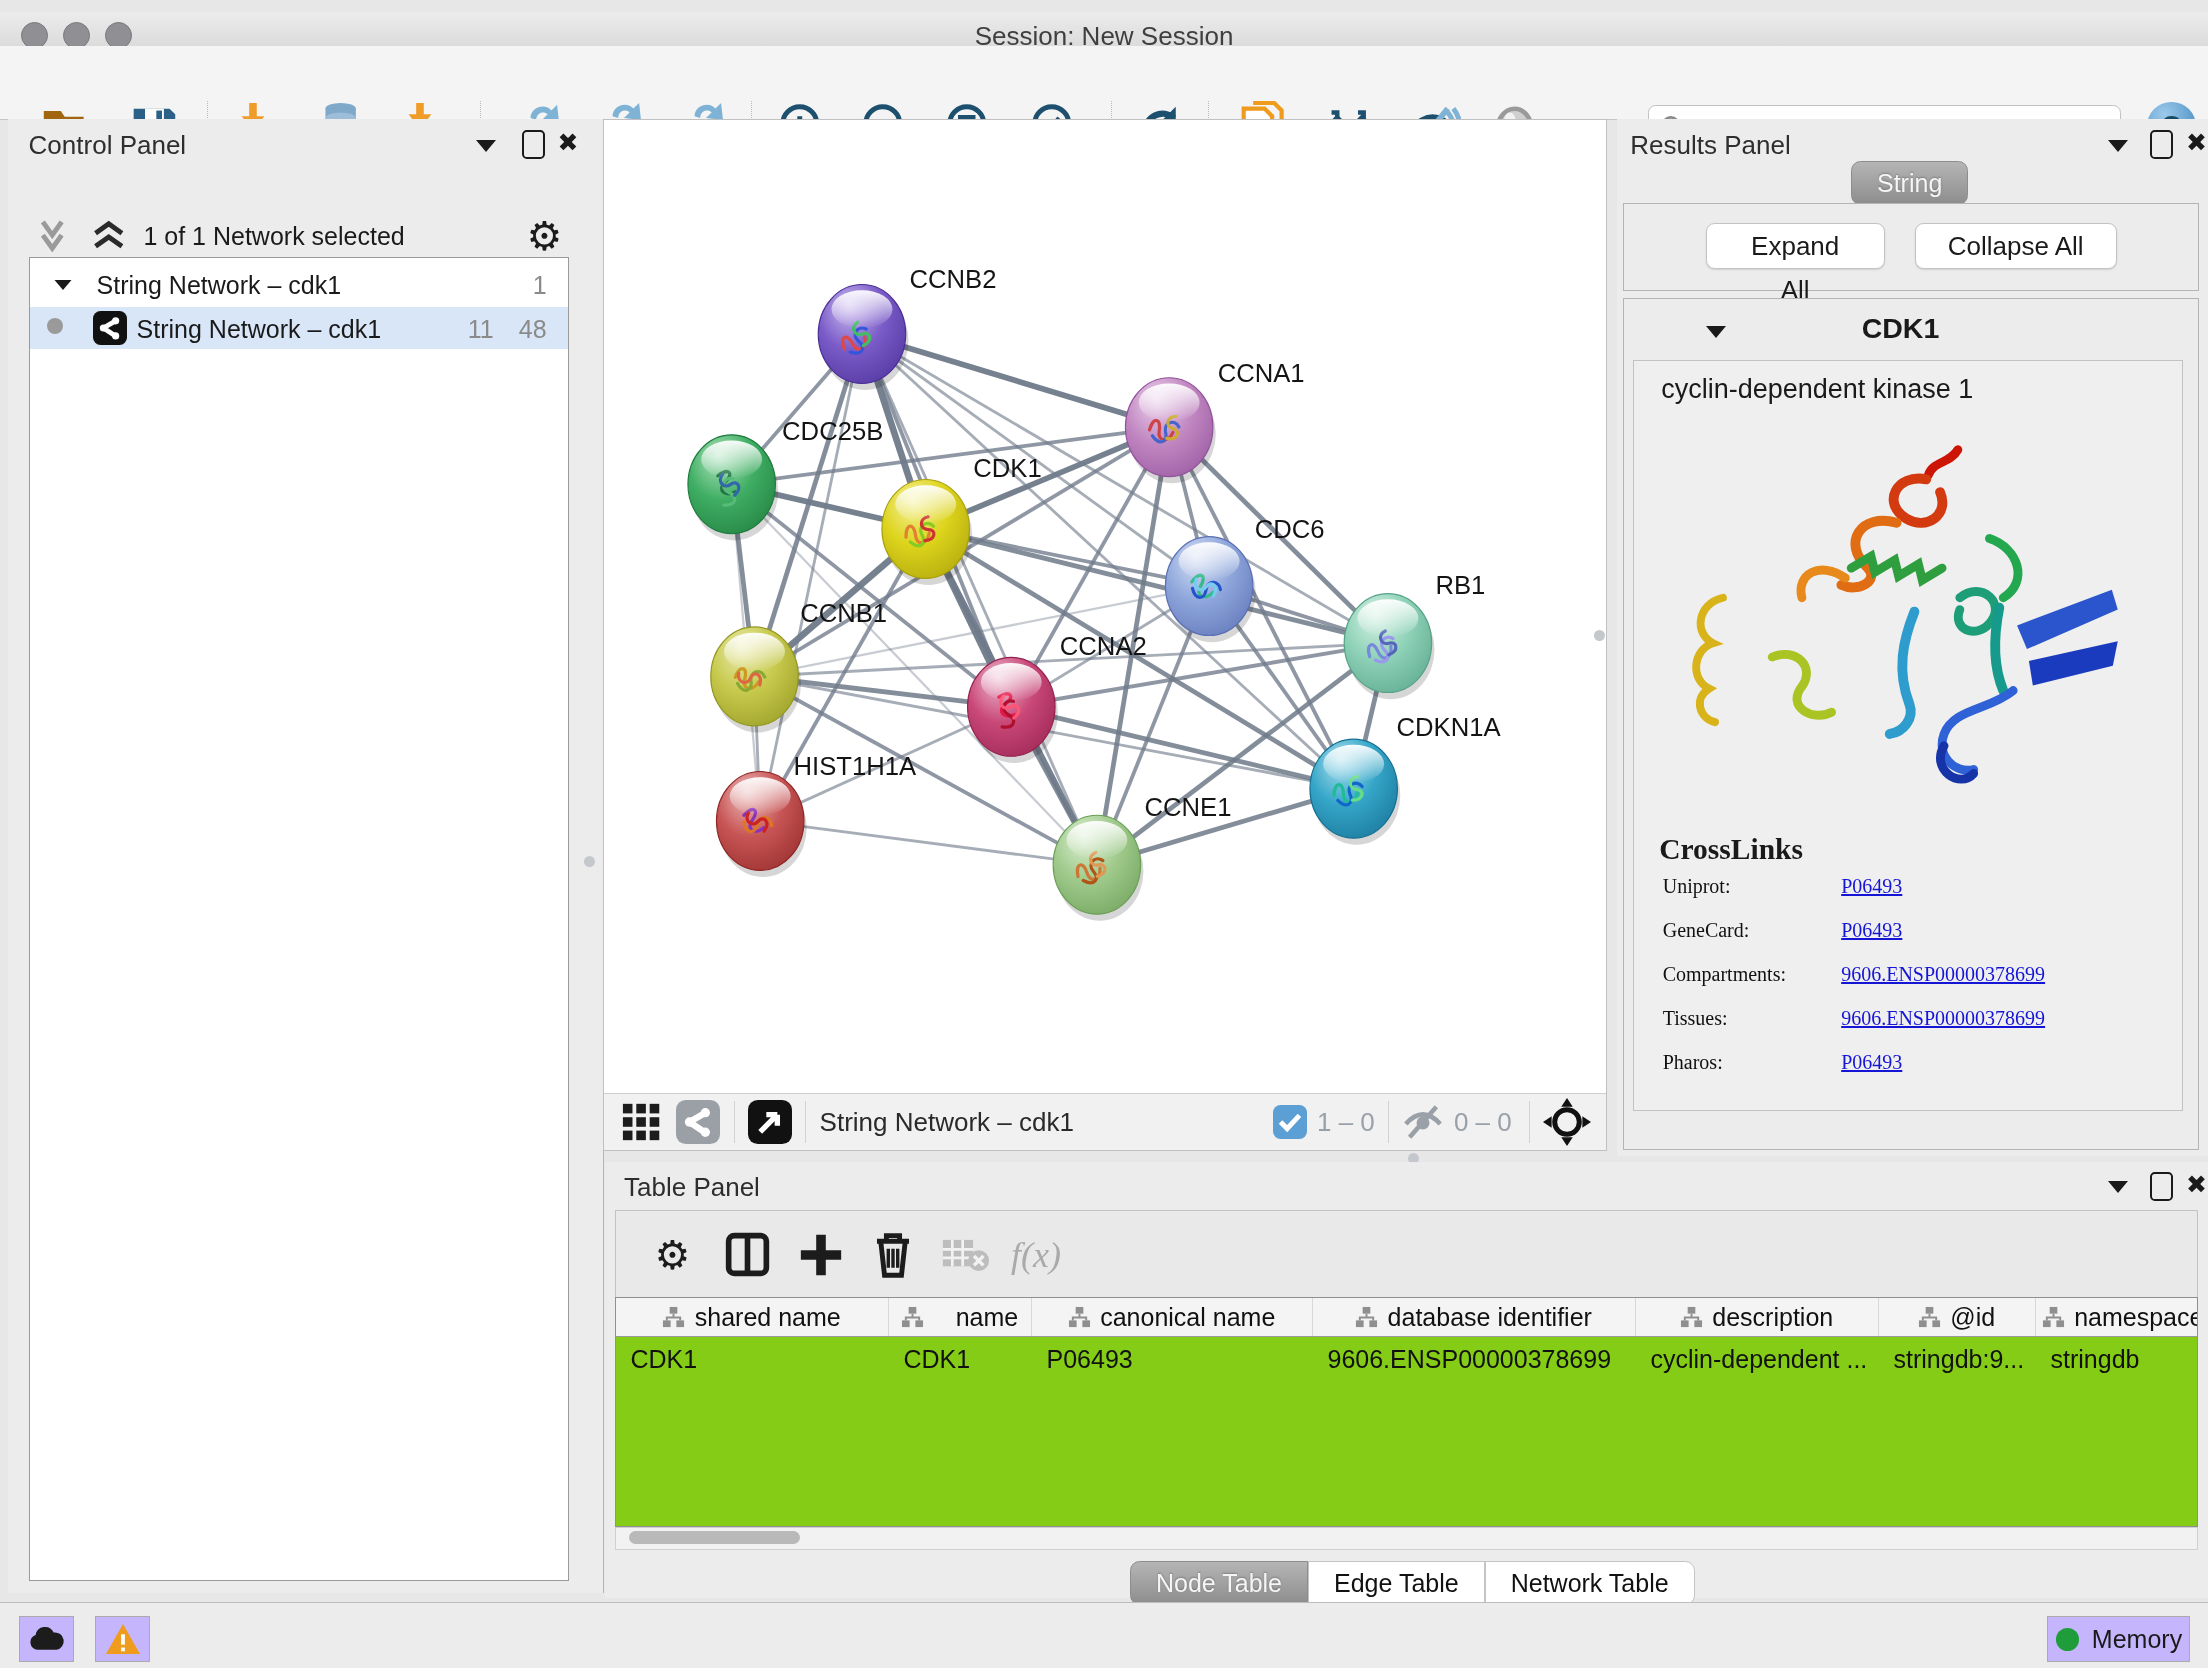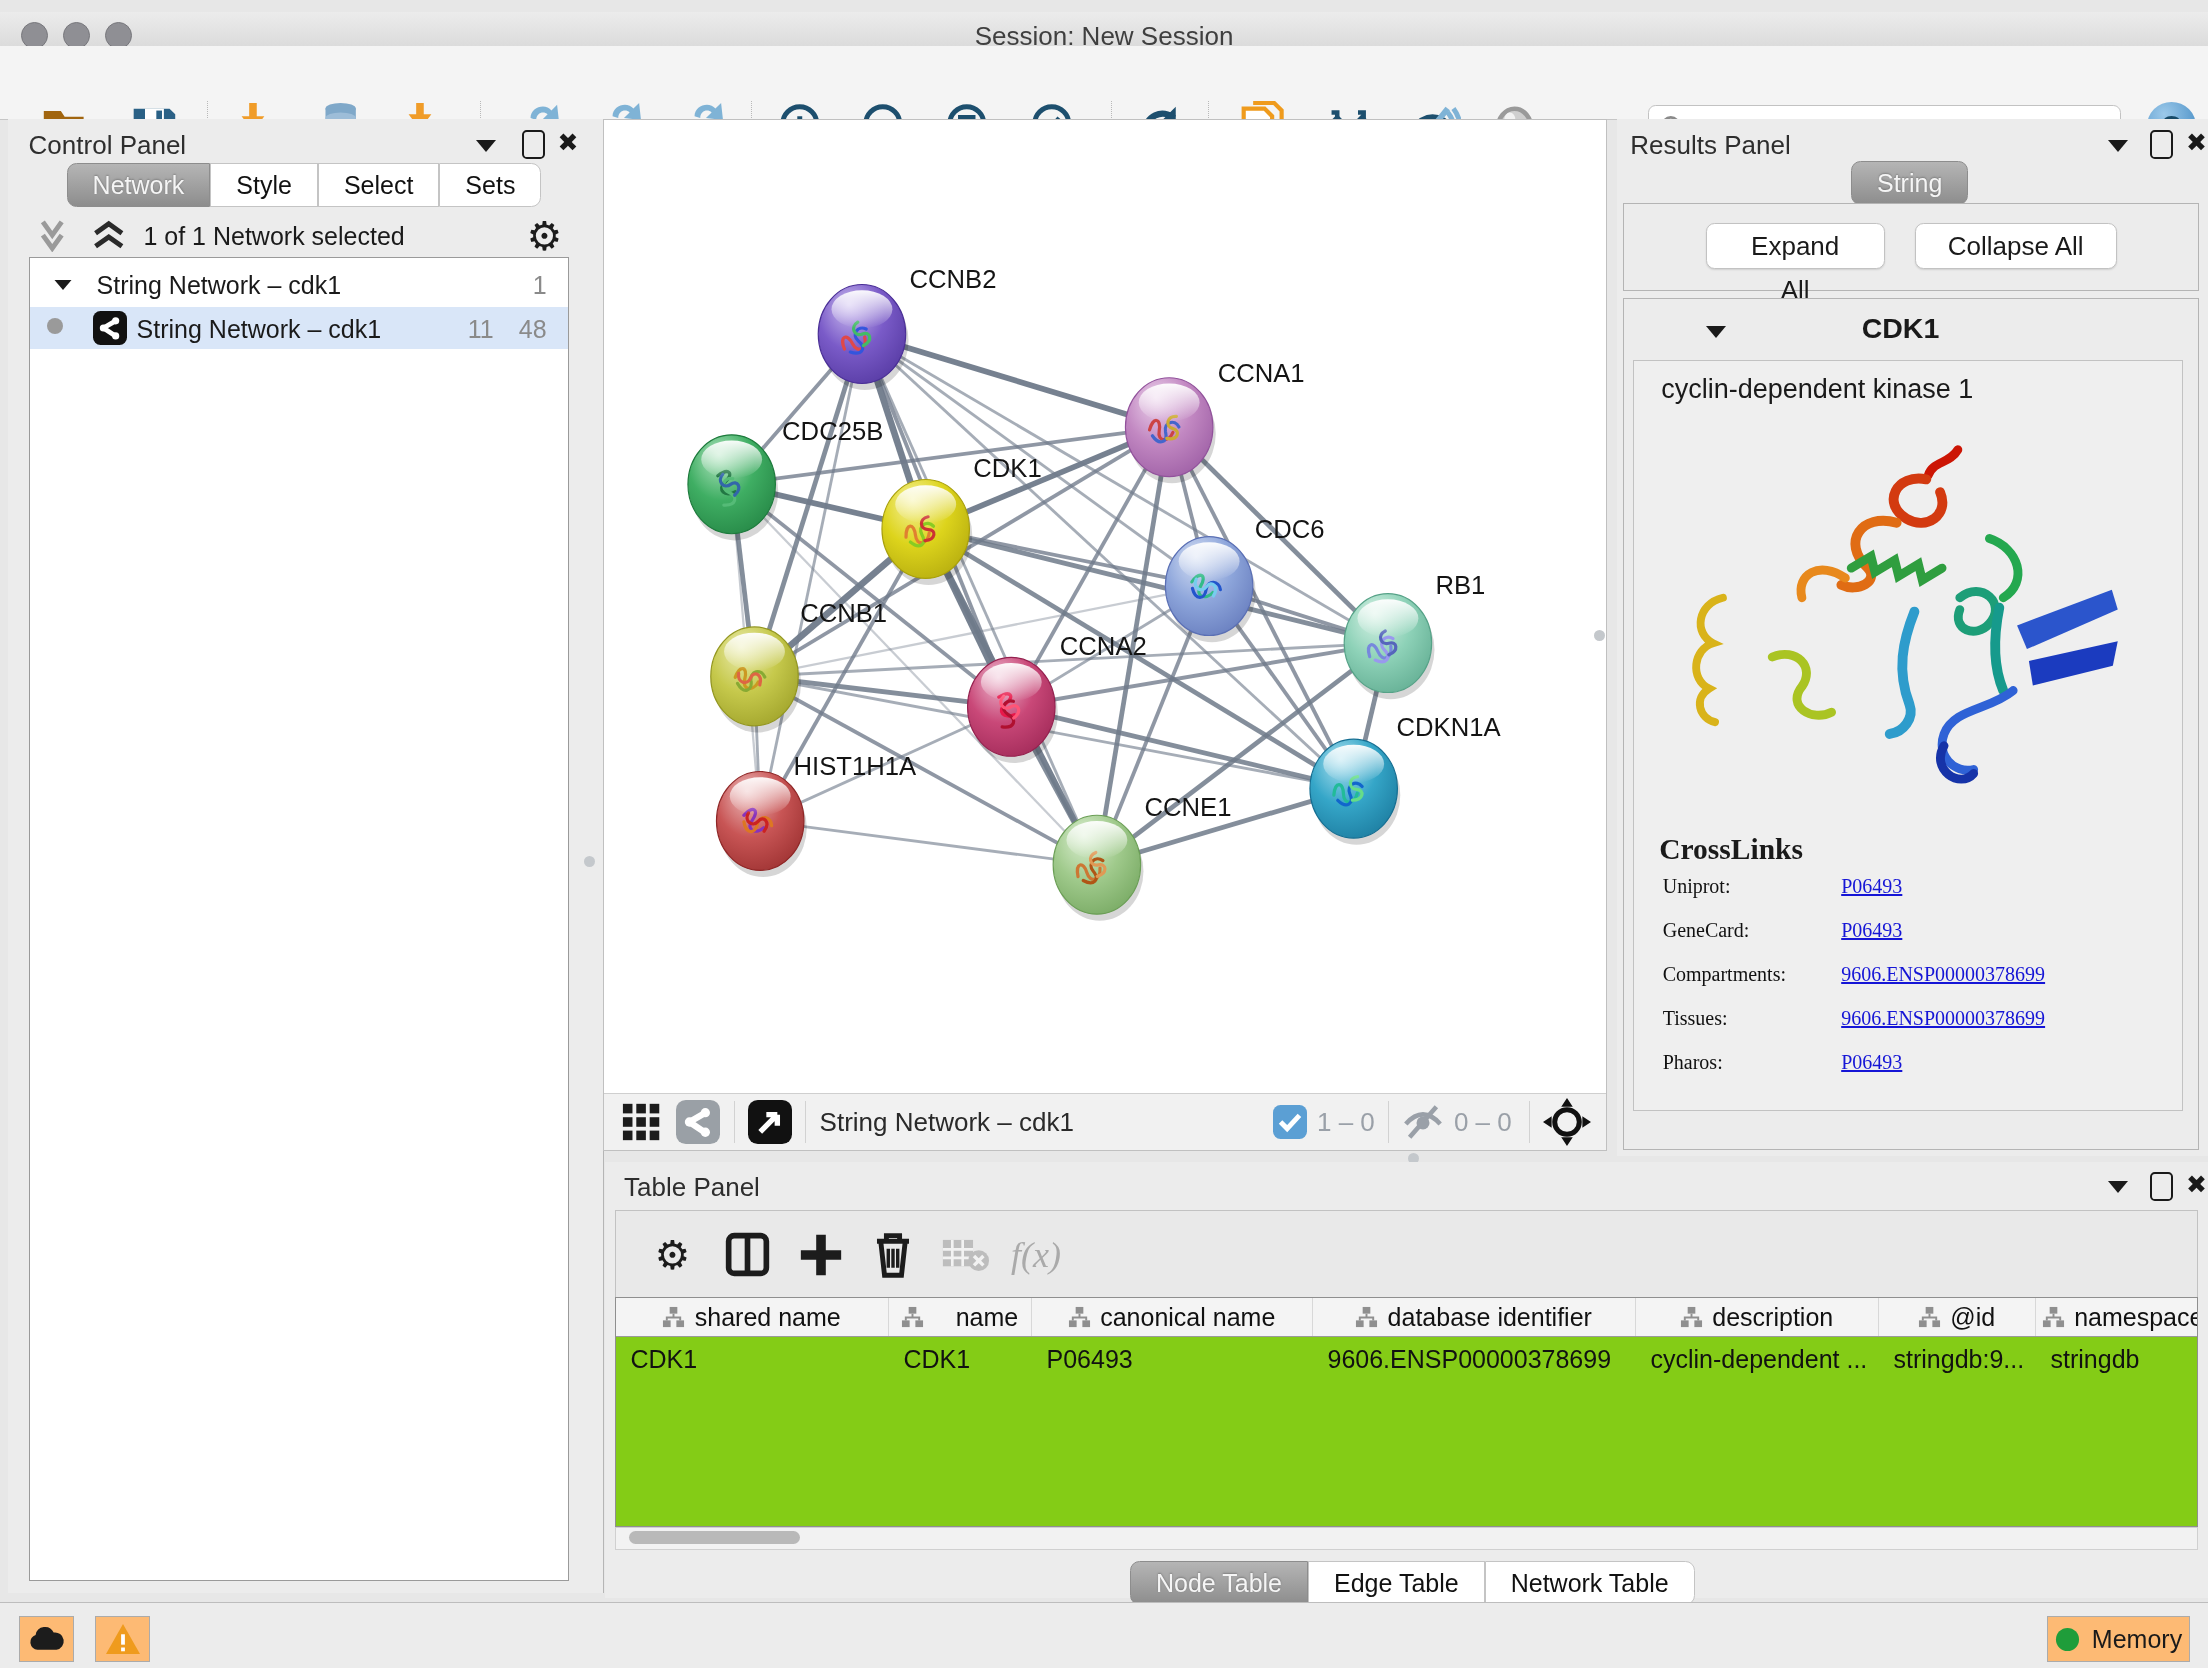--- a/index.html
+++ b/index.html
@@ -70,21 +70,21 @@
   .th{display:flex;align-items:center;justify-content:center;gap:9.5px;font-size:25px;color:#111;
     border-right:1px solid #d8d8d8;box-sizing:border-box;flex:none;}
   .trow{display:flex;height:44px;}
   .td{font-size:25px;color:#111;padding-left:15px;line-height:44px;box-sizing:border-box;flex:none;
     white-space:nowrap;overflow:hidden;}
   .hscroll{position:absolute;left:9.5px;top:365px;width:1581px;height:21px;background:#f2f2f2;
     border:1px solid #d0d0d0;}
   .hthumb{position:absolute;left:13.3px;top:2.9px;width:171px;height:13.3px;border-radius:7.6px;background:#b9b9b9;}
   
   .statusbar{left:0;top:1602px;width:2208px;height:67px;background:#ececec;border-top:1px solid #bdbdbd;}
-  .st-btn{position:absolute;top:13.3px;height:44px;background:#fdba74;border:1px solid #ababab;
+  .st-btn{position:absolute;top:13.3px;height:44px;background:#c4b5fd;border:1px solid #ababab;
     display:flex;align-items:center;justify-content:center;gap:12px;}
   .dotc{width:11.4px;height:11.4px;border-radius:50%;background:#c4c8cc;position:absolute;}
   .gearchar{font-size:40px;line-height:1;color:#1c1c1c;}
 </style>
 </head>
 <body>
 
 <div class="abs titlebar">
   <span class="tl-dot" style="left:21px"></span>
   <span class="tl-dot" style="left:63px"></span>
@@ -261,26 +261,20 @@
       </svg>
   </div>
 </div>
 
 <div class="abs cpanel">
   <span class="abs panel-title" style="left:21px;top:11.4px">Control Panel</span>
   <span class="abs tri-down" style="left:468px;top:21px"></span>
   <span class="abs float-box" style="left:514px;top:11.4px"></span>
   <span class="abs winbtn" style="left:550px;top:11.4px">✖</span>
 
-  <div class="abs seg" id="cp-tabs" style="left:59px;top:44px">
-      <div class="seg-btn sel">Network</div>
-      <div class="seg-btn">Style</div>
-      <div class="seg-btn">Select</div>
-      <div class="seg-btn">Sets</div>
-    </div>
 
   <svg class="abs" style="left:25px;top:101px" width="95" height="32" viewBox="0 0 50 17">
     <g stroke="#9a9a9a" stroke-width="2.6" fill="none">
         <path d="M3 3l7 5-7 5M10 3l7 5-7 5" transform="rotate(90 10 8)"></path>
       </g>
     <g stroke="#2a2a2a" stroke-width="2.6" fill="none">
         <path d="M33 13l7-5 7 5M33 6l7-5 7 5" transform="translate(0 1)"></path>
       </g>
   </svg>
   <span class="abs" style="left:0;top:103px;width:533px;text-align:center;font-size:25px">1 of 1 Network selected</span>

